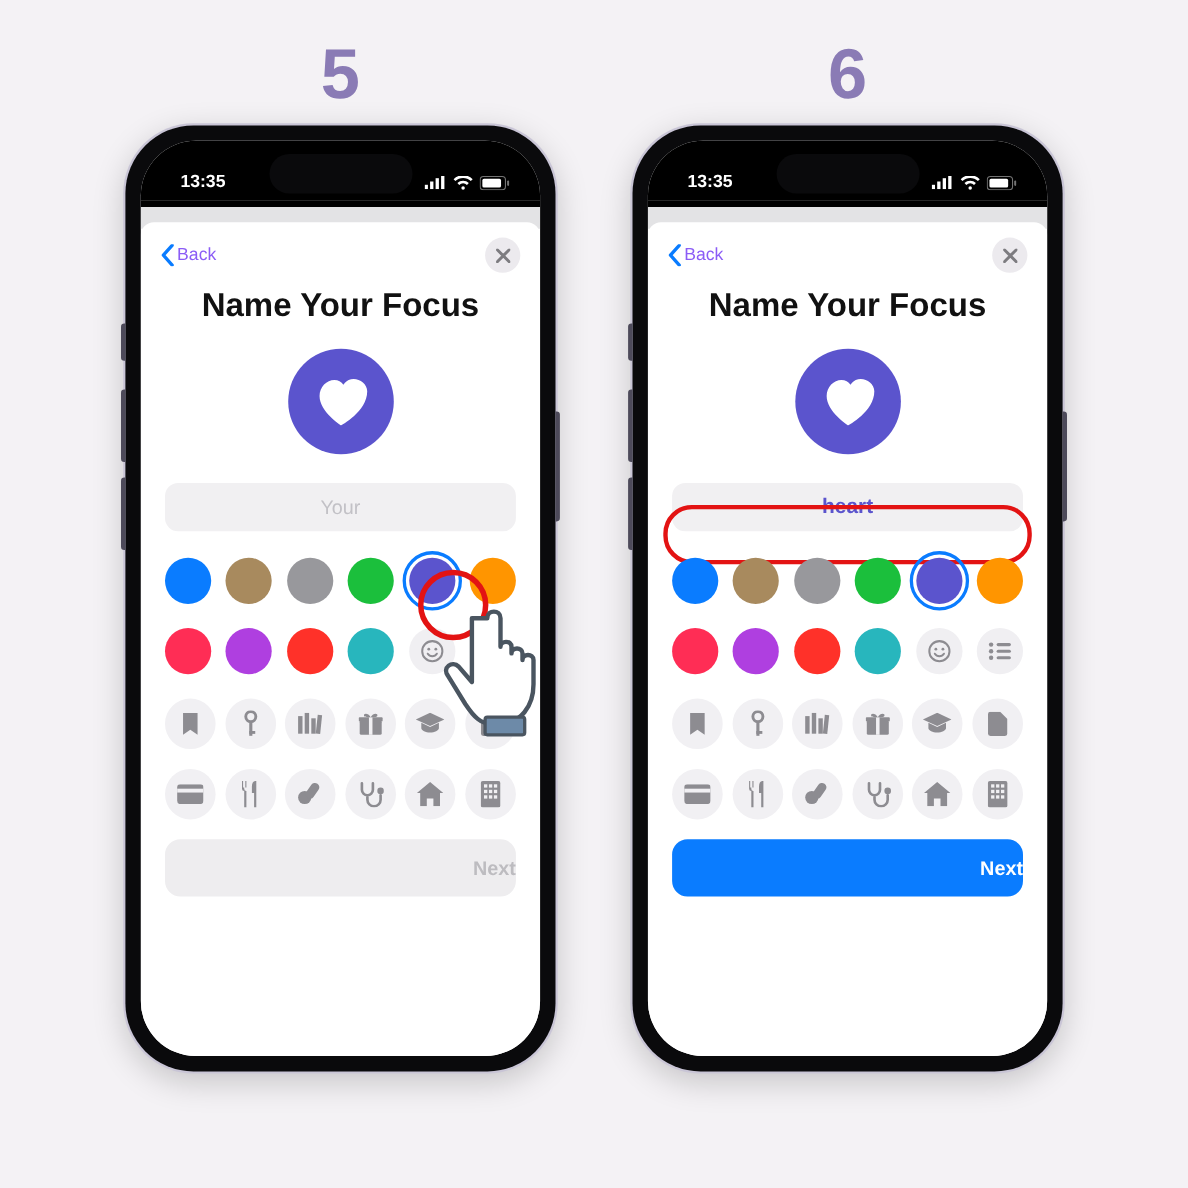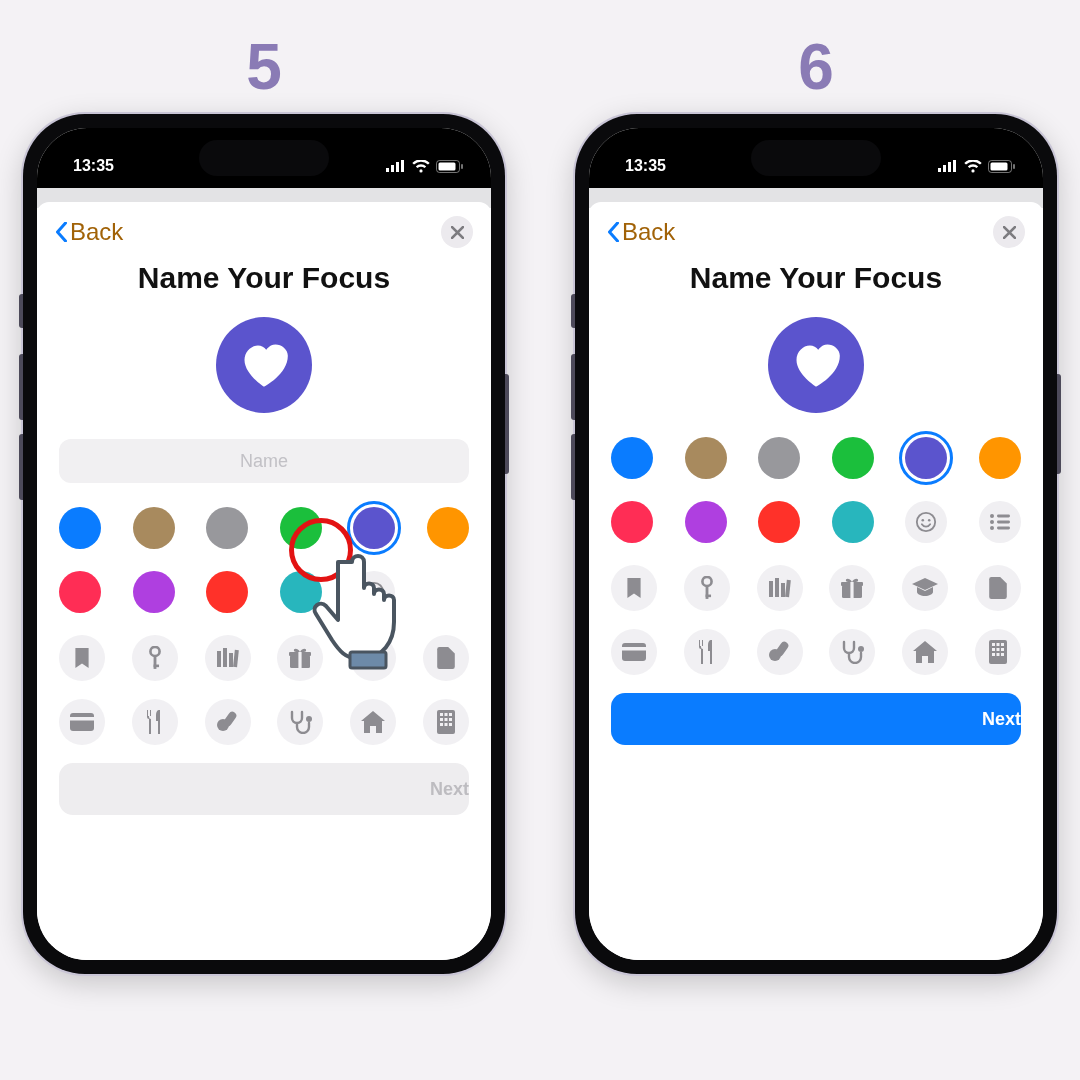--- a/index.html
+++ b/index.html
@@ -20,21 +20,21 @@
   .col { display:flex; flex-direction:column; align-items:center; }
   .step-num {
     font-size: 64px;
     font-weight: 700;
     color: #8a7bb5;
     margin: 0 0 10px 0;
     font-family: "Comic Sans MS", "Segoe UI", sans-serif;
   }
   
   .phone {
-    width: 482px;
+    width: 391px;
     height: 860px;
     background: #0a0a0c;
     border-radius: 62px;
     padding: 14px;
     position: relative;
     box-shadow: 0 0 0 2px #c9c5d6, 0 8px 30px rgba(0,0,0,.2);
   }
   .side-btn { position:absolute; background:#4d4a5a; }
   .sb1{ left:-4px; top:180px; width:4px; height:34px; border-radius:3px 0 0 3px;}
   .sb2{ left:-4px; top:240px; width:4px; height:66px; border-radius:3px 0 0 3px;}
@@ -60,21 +60,21 @@
   .sheet-backdrop {
     height:26px; background:linear-gradient(#000 0 6px,#e3e3e5 6px 100%);
     border-bottom-left-radius:0;
   }
   .sheet {
     position:absolute; top:74px; left:0; right:0; bottom:0;
     background:#fff; border-radius:12px 12px 0 0;
     padding:14px 18px 0 18px;
   }
   .nav-row { display:flex; align-items:center; justify-content:space-between; }
-  .back { display:flex; align-items:center; gap:2px; color:#a16207; font-size:24px; }
+  .back { display:flex; align-items:center; gap:2px; color:#8b5cf6; font-size:16px; }
   .close {
     width:32px; height:32px; border-radius:50%; background:#eceaee;
     display:flex; align-items:center; justify-content:center;
   }
   .title {
     text-align:center; font-size:30px; font-weight:700; margin-top:13px; color:#111;
   }
   .hero {
     width:96px; height:96px; border-radius:50%; background:#5b54cd;
     margin:22px auto 0 auto; display:flex; align-items:center; justify-content:center;
@@ -175,21 +175,21 @@
 
           <div class="title">Name Your Focus</div>
 
           <div class="hero">
             <svg width="52" height="48" viewBox="0 0 24 22">
                 <path d="M12 21s-9-5.7-9-12.3C3 4.9 6 2 9.2 2c1.6 0 3 .8 3.8 2 0-.0.8-1.2 2.2-2 3.2-1.6 7.8 1 7.8 4.7C23 15.3 12 21 12 21z" fill="#fff"></path>
               </svg>
           </div>
 
           <div class="name-field empty">
-            <span>Name</span>
+            <span>Your</span>
           </div>
 
           <div class="swatches">
             <div class="row">
               <div class="sw" style="background:#0a7cff"></div>
               <div class="sw" style="background:#a88a5e"></div>
               <div class="sw" style="background:#98989c"></div>
               <div class="sw" style="background:#1bbf3c"></div>
               <div class="sw sel" style="background:#5b54cd"></div>
               <div class="sw" style="background:#ff9500"></div>
@@ -358,20 +358,26 @@
           </div>
 
           <div class="title">Name Your Focus</div>
 
           <div class="hero">
             <svg width="52" height="48" viewBox="0 0 24 22">
                 <path d="M12 21s-9-5.7-9-12.3C3 4.9 6 2 9.2 2c1.6 0 3 .8 3.8 2 0-.0.8-1.2 2.2-2 3.2-1.6 7.8 1 7.8 4.7C23 15.3 12 21 12 21z" fill="#fff"></path>
               </svg>
           </div>
 
+          <div style="position:relative;">
+            <div class="name-field filled">
+              <span>heart</span>
+            </div>
+            <div class="highlight-red-rrect" style="top:20px; left:-4px; right:-4px; height:54px;"></div>
+          </div>
 
           <div class="swatches">
             <div class="row">
               <div class="sw" style="background:#0a7cff"></div>
               <div class="sw" style="background:#a88a5e"></div>
               <div class="sw" style="background:#98989c"></div>
               <div class="sw" style="background:#1bbf3c"></div>
               <div class="sw sel" style="background:#5b54cd"></div>
               <div class="sw" style="background:#ff9500"></div>
             </div>

